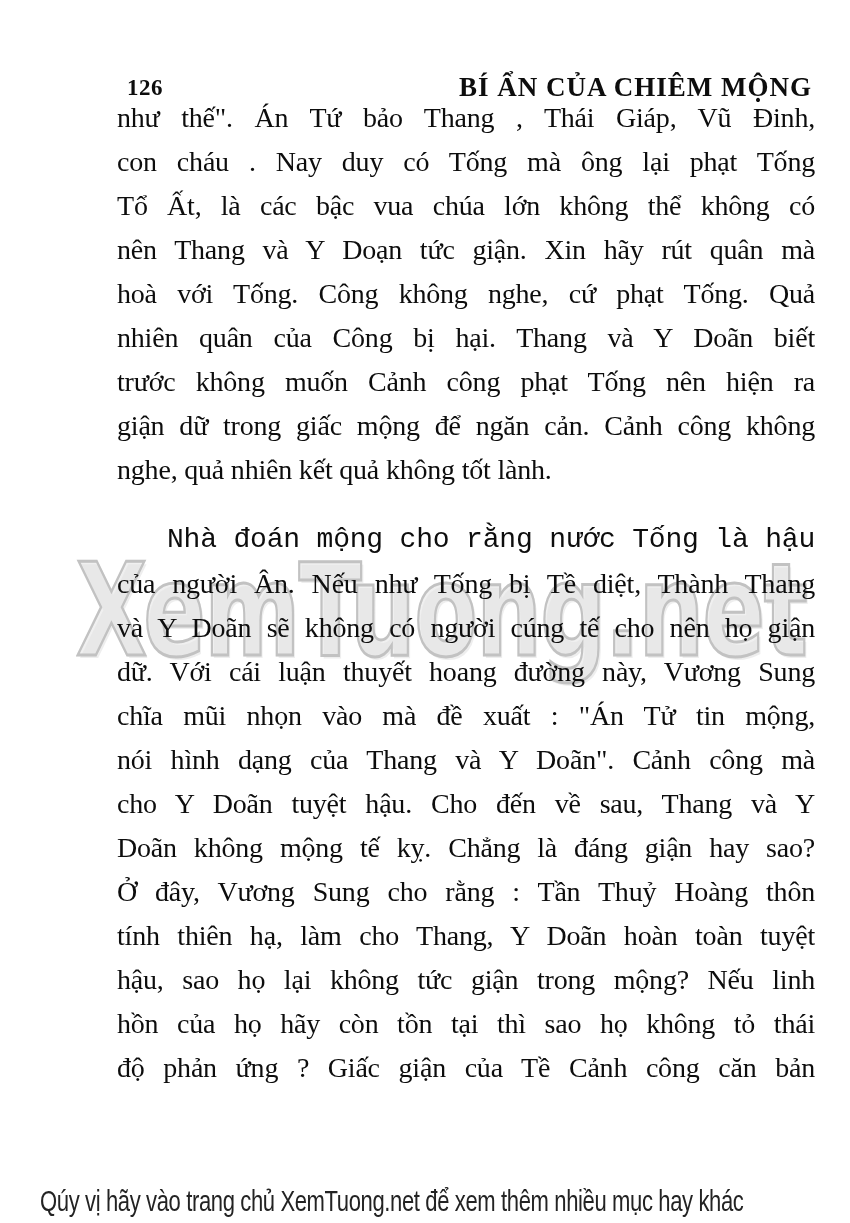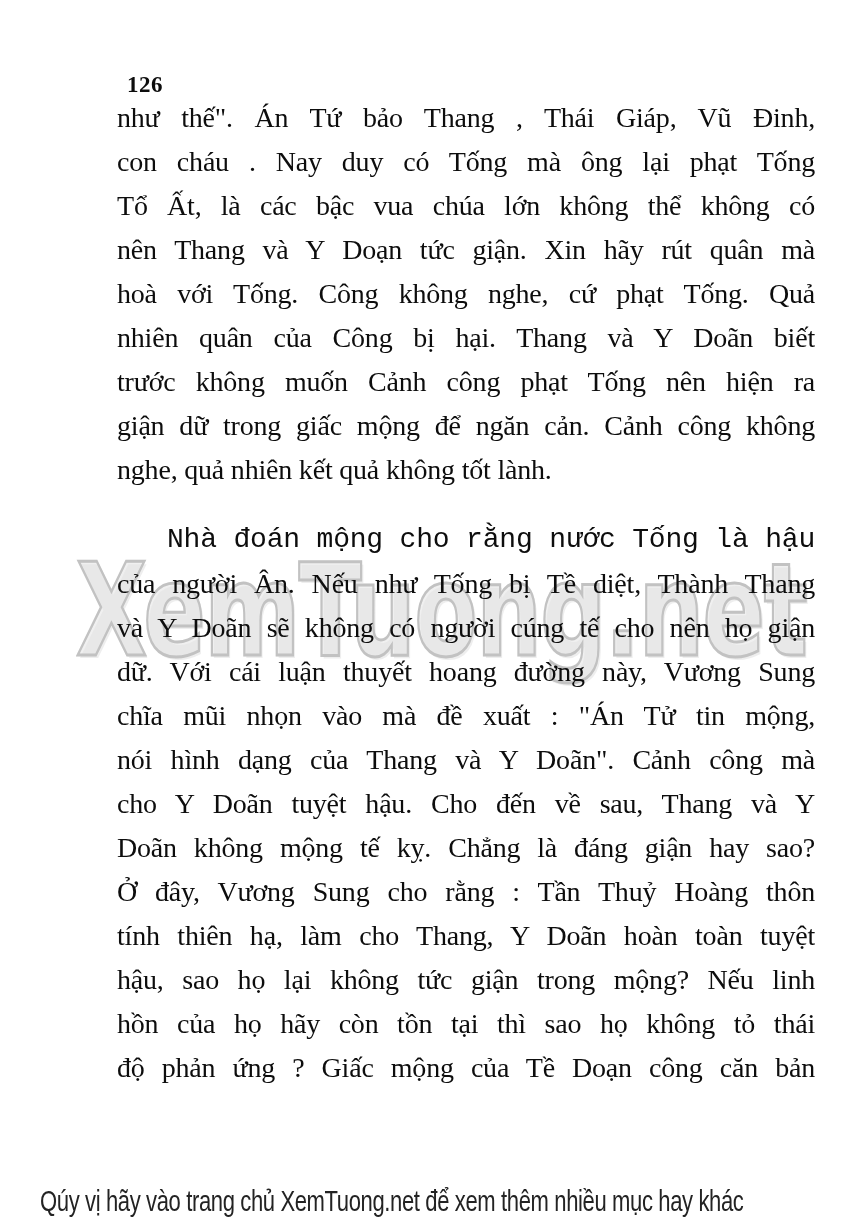--- a/index.html
+++ b/index.html
@@ -106,20 +106,21 @@
     letter-spacing: -0.5px;
   }
 </style>
 </head>
 <body>
 
 <div id="page">
 
   <div class="header">
     <span class="page-number">126</span>
+    <span class="book-title">BÍ ẨN CỦA CHIÊM MỘNG</span>
   </div>
 
   <div class="watermark">XemTuong.net</div>
 
   <div class="paragraph para-1">
       <div class="text-line">như thế". Án Tứ bảo Thang , Thái Giáp, Vũ Đinh,</div>
       <div class="text-line">con cháu . Nay duy có Tống mà ông lại phạt Tống</div>
       <div class="text-line">Tổ Ất, là các bậc vua chúa lớn không thể không có</div>
       <div class="text-line">nên Thang và Y Doạn tức giận. Xin hãy rút quân mà</div>
       <div class="text-line">hoà với Tống. Công không nghe, cứ phạt Tống. Quả</div>
@@ -135,18 +136,18 @@
       <div class="text-line">và Y Doãn sẽ không có người cúng tế cho nên họ giận</div>
       <div class="text-line">dữ. Với cái luận thuyết hoang đường này, Vương Sung</div>
       <div class="text-line">chĩa mũi nhọn vào mà đề xuất : "Án Tử tin mộng,</div>
       <div class="text-line">nói hình dạng của Thang và Y Doãn". Cảnh công mà</div>
       <div class="text-line">cho Y Doãn tuyệt hậu. Cho đến về sau, Thang và Y</div>
       <div class="text-line">Doãn không mộng tế kỵ. Chẳng là đáng giận hay sao?</div>
       <div class="text-line">Ở đây, Vương Sung cho rằng : Tần Thuỷ Hoàng thôn</div>
       <div class="text-line">tính thiên hạ, làm cho Thang, Y Doãn hoàn toàn tuyệt</div>
       <div class="text-line">hậu, sao họ lại không tức giận trong mộng? Nếu linh</div>
       <div class="text-line">hồn của họ hãy còn tồn tại thì sao họ không tỏ thái</div>
-      <div class="text-line">độ phản ứng ? Giấc mộng của Tề Doạn công căn bản</div>
+      <div class="text-line">độ phản ứng ? Giấc giận của Tề Cảnh công căn bản</div>
     </div>
 
   <div class="footer">Qúy vị hãy vào trang chủ XemTuong.net để xem thêm nhiều mục hay khác</div>
 
 </div>
 
 </body></html>

